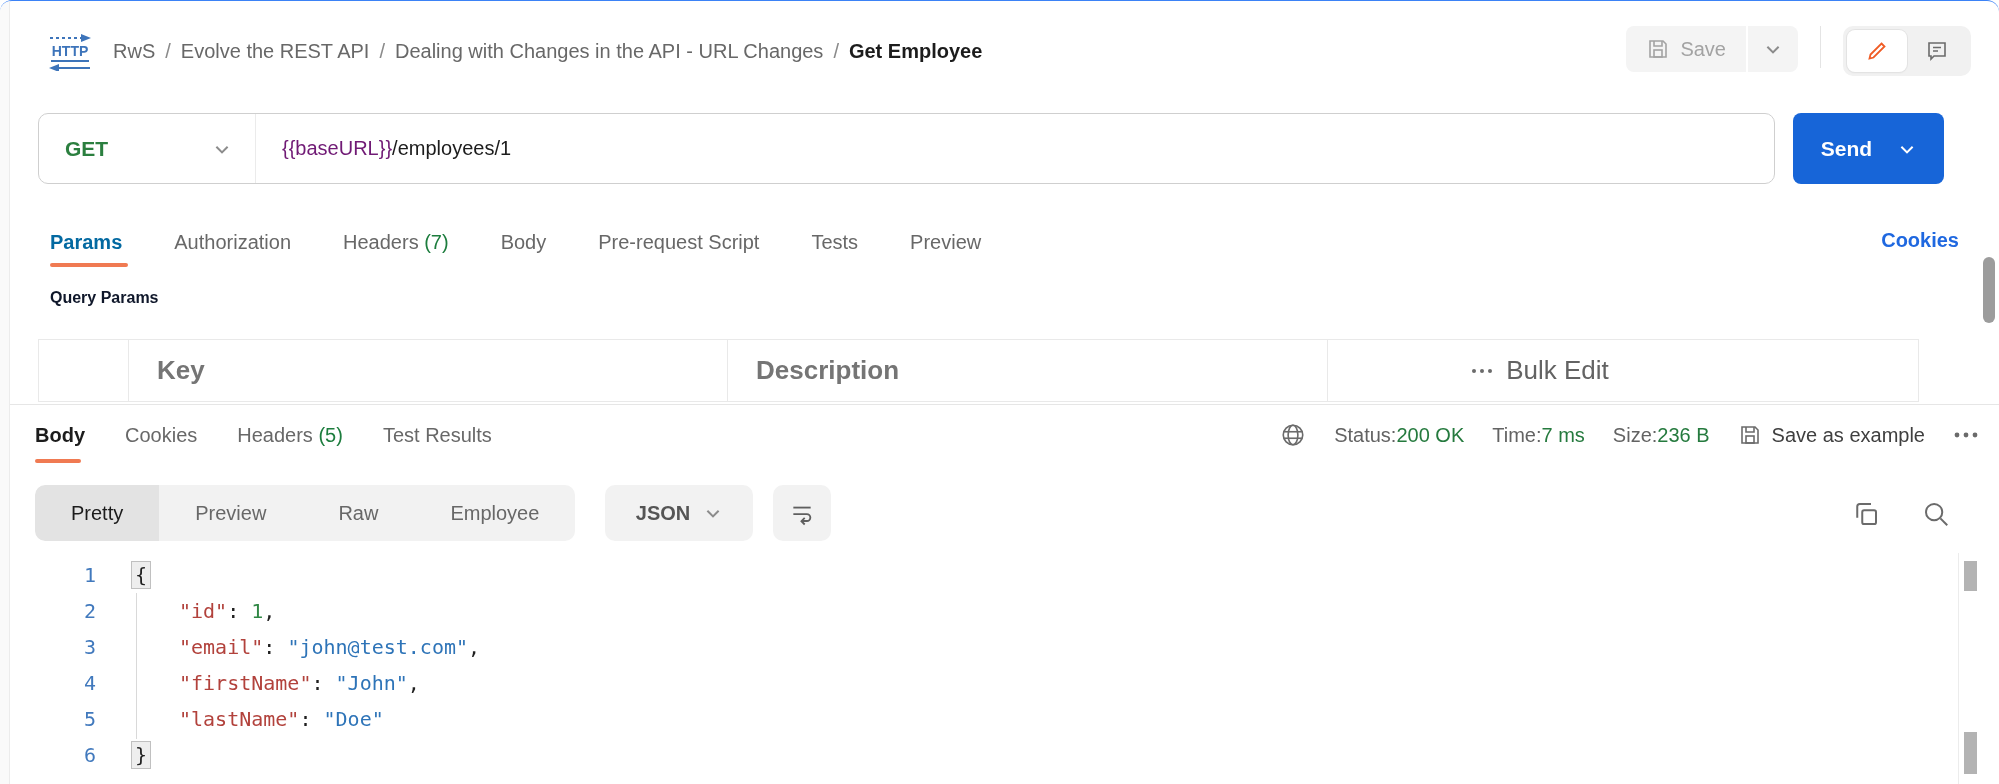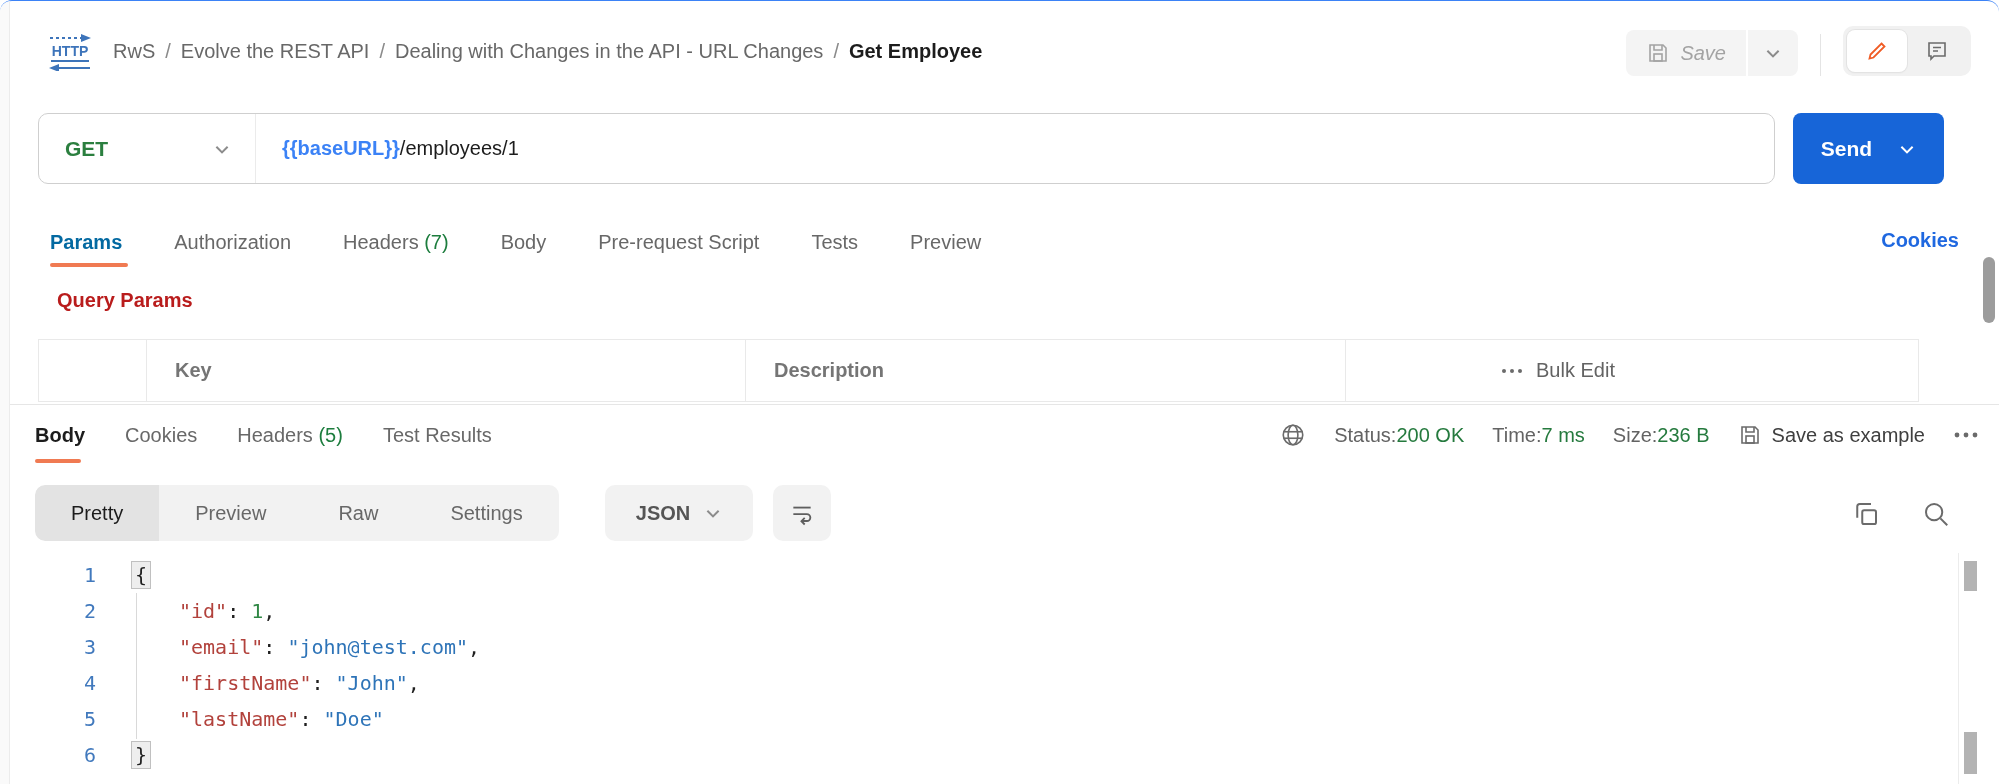--- a/index.html
+++ b/index.html
@@ -10,48 +10,48 @@
     border-top:1px solid #3b82f6; border-radius:12px 12px 0 0; overflow:hidden;
   }
   .left-strip { position:absolute; left:0; top:0; width:10px; height:784px; background:#fafafa; border-right:1px solid #ececec; }
 
   
   .topbar { position:absolute; left:11px; right:0; top:0; height:100px; display:flex; align-items:center; padding:0 28px 0 34px; }
   .http-icon { width:50px; height:40px; flex:0 0 auto; }
   .breadcrumb { display:flex; align-items:center; margin-left:18px; font-size:20px; color:#686868; white-space:nowrap; }
   .breadcrumb .sep { margin:0 10px; color:#8a8a8a; }
   .breadcrumb .current { color:#1c1c1c; font-weight:bold; }
-  .top-actions { margin-left:auto; display:flex; align-items:flex-end;font-style:italic; }
+  .top-actions { margin-left:auto; display:flex; align-items:flex-start; }
   .save-split { display:flex; }
   .save-main { display:flex; align-items:center; gap:10px; height:46px; padding:0 20px; background:#f4f4f4; border-radius:8px 0 0 8px; color:#a3a3a3; font-size:20px; }
   .save-caret { display:flex; align-items:center; justify-content:center; width:50px; height:46px; background:#f4f4f4; border-radius:0 8px 8px 0; margin-left:2px; color:#8c8c8c; }
   .vdivider { width:1px; height:42px; background:#e4e4e4; margin:0 22px; }
   .mode-group { display:flex; background:#f1f1f1; border-radius:10px; padding:4px; }
   .mode-btn { width:60px; height:42px; display:flex; align-items:center; justify-content:center; border-radius:8px; }
   .mode-btn.active { background:#fff; box-shadow:0 0 0 1px #e3e3e3, 0 1px 2px rgba(0,0,0,.06); }
 
   
   .url-bar { position:absolute; left:38px; top:112px; width:1737px; height:71px; border:1px solid #cfcfcf; border-radius:10px; background:#fff; display:flex; align-items:stretch; }
   .method-box { display:flex; align-items:center; width:217px; padding:0 24px 0 26px; border-right:1px solid #ebebeb; justify-content:space-between; }
   .method-label { color:#2b7f3f; font-weight:bold; font-size:21px; }
   .url-text { display:flex; align-items:center; padding-left:26px; font-size:20px; color:#1c1c1c; }
-  .url-var { color:#3b82f6;font-weight:bold; }
+  .url-var { color:#701a75; }
   .send-btn { position:absolute; left:1793px; top:112px; width:151px; height:71px; background:#1765d8; border-radius:8px; display:flex; align-items:center; justify-content:center; gap:26px; color:#fff; }
   .send-label { font-size:21px; font-weight:bold; }
 
   
   .req-tabs { position:absolute; left:10px; right:0; top:215px; height:52px; display:flex; align-items:center; padding-left:40px; gap:52px; font-size:20px; color:#686868; }
   .req-tabs .tab.active { color:#0369a1; font-weight:600; }
   .count-green { color:#1d7d3e; }
   .tab-underline { position:absolute; left:50px; top:262px; width:78px; height:4px; background:#f07a52; border-radius:2px; }
   .cookies-link { position:absolute; right:40px; top:228px; color:#1f68e0; font-size:20px; font-weight:600; }
 
   
-  .qp-title { position:absolute; left:57px; top:288px; font-size:20px; font-weight:600; color:#b91c1c; }
-  .qp-table { position:absolute; left:38px; top:338px; width:1881px; height:63px; display:grid; grid-template-columns:90px 599px 600px 423px 169px; border:1px solid #e9e9e9; font-size:20px; color:#757575; font-weight:600;padding-left:18px; }
+  .qp-title { position:absolute; left:50px; top:288px; font-size:16px; font-weight:600; color:#0f172a; }
+  .qp-table { position:absolute; left:38px; top:338px; width:1881px; height:63px; display:grid; grid-template-columns:90px 599px 600px 423px 169px; border:1px solid #e9e9e9; font-size:26px; color:#757575; font-weight:600; }
   .qp-cell { display:flex; align-items:center; border-right:1px solid #e9e9e9; padding-left:28px; background:#fff; }
   .qp-cell:last-child { border-right:none; }
   .qp-cell.bulk { justify-content:center; padding-left:0; gap:12px; font-weight:500; color:#636363; }
 
   
   .resp-divider { position:absolute; left:10px; right:0; top:403px; height:1px; background:#e6e6e6; }
   .resp-meta { position:absolute; left:10px; right:0; top:404px; height:60px; display:flex; align-items:center; padding:0 20px 0 25px; font-size:20px; color:#686868; }
   .resp-tabs { display:flex; gap:40px; align-items:center; }
   .resp-tabs .tab.active { color:#1c1c1c; font-weight:600; }
   .resp-underline { position:absolute; left:35px; top:458px; width:46px; height:4px; background:#f07a52; border-radius:2px; }
@@ -261,21 +261,21 @@
       </span>
     </div>
   </div>
   <div class="resp-underline"></div>
 
   <div class="resp-toolbar">
     <div class="seg-group">
       <div class="seg active">Pretty</div>
       <div class="seg">Preview</div>
       <div class="seg">Raw</div>
-      <div class="seg">Settings</div>
+      <div class="seg">Employee</div>
     </div>
     <div class="json-btn">
       <span>JSON</span>
       <span>
         <svg viewBox="0 0 16 16" width="18" height="18">
             <polyline points="3,6 8,11 13,6" fill="none" stroke="#8c8c8c" stroke-width="1.8"></polyline>
           </svg>
       </span>
     </div>
     <div class="wrap-btn">

